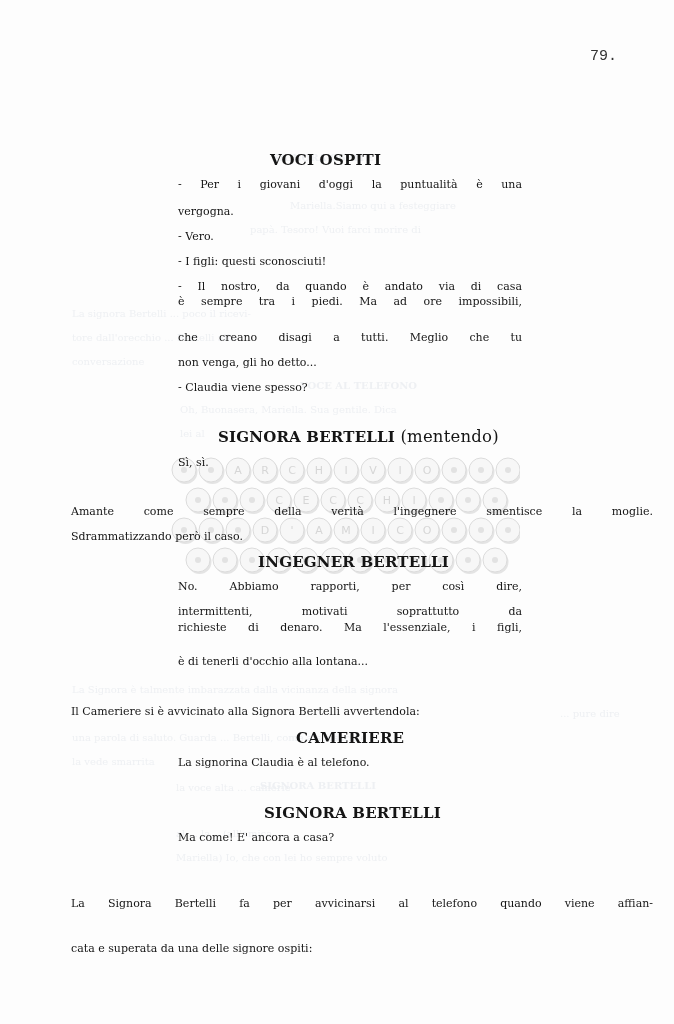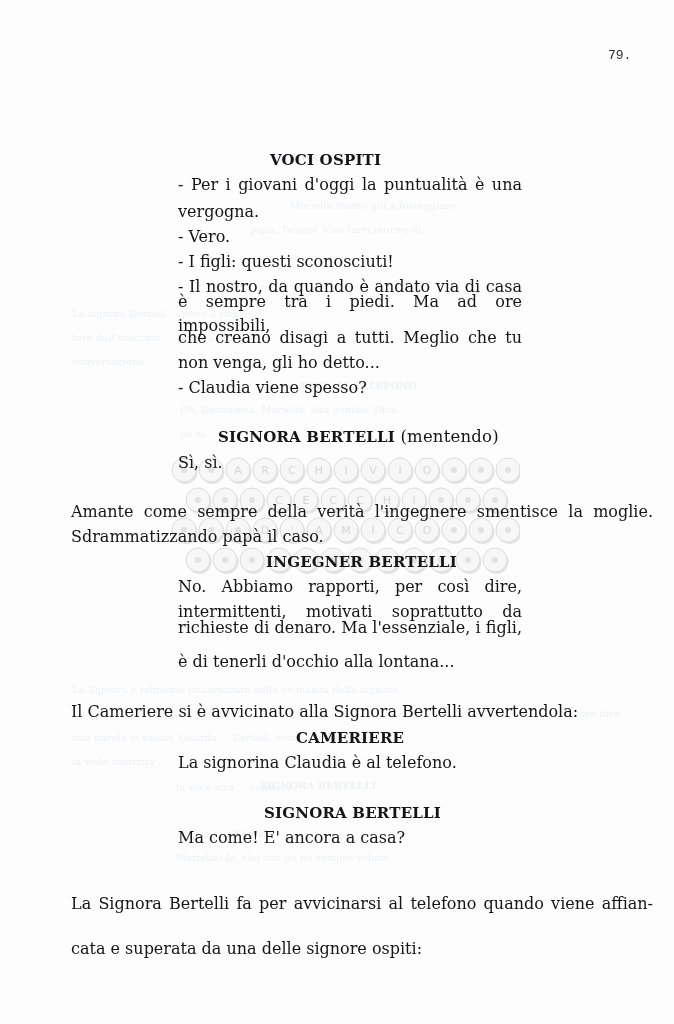--- a/index.html
+++ b/index.html
@@ -4,27 +4,27 @@
   <style>
     html, body { margin: 0; padding: 0; }
     body {
       width: 674px; height: 1024px; overflow: hidden;
       background: #fdfdfd;
       font-family: "DejaVu Serif", "Liberation Serif", serif;
       color: #151515;
       position: relative;
     }
     .page-number {
-      position: absolute; left: 608px; top: 48px;
+      position: absolute; left: 590px; top: 48px;
       font-family: "Liberation Mono", "DejaVu Sans Mono", monospace;
-      font-size: 13px; color: #333;
+      font-size: 15px; color: #333;
     }
     .line {
       position: absolute;
-      font-size: 16px;
+      font-size: 11px;
       line-height: 24px;
       white-space: nowrap;
     }
     .speech { left: 178px; width: 344px; }
     .justify { text-align: justify; text-align-last: justify; white-space: normal; }
     .direction { left: 71px; width: 582px; }
     .char-name {
       position: absolute; font-weight: bold; font-size: 15px; line-height: 24px;
       letter-spacing: 0.2px; white-space: nowrap;
     }
@@ -229,23 +229,23 @@
 <div class="line speech" style="top:351px;">non venga, gli ho detto...</div>
 <div class="line speech" style="top:376px;">- Claudia viene spesso?</div>
 
 <div class="char-name" style="left:218px;top:425px;">
   <span>SIGNORA BERTELLI</span>
   <span class="paren">(mentendo)</span>
 </div>
 <div class="line speech" style="top:451px;">Sì, sì.</div>
 
 <div class="line direction justify" style="top:500px;">Amante come sempre della verità l'ingegnere smentisce la moglie.</div>
-<div class="line direction" style="top:525px;">Sdrammatizzando papà il caso.</div>
-
-<div class="char-name" style="left:266px;top:550px;">INGEGNER BERTELLI</div>
+<div class="line direction" style="top:525px;">Sdrammatizzando però il caso.</div>
+
+<div class="char-name" style="left:258px;top:550px;">INGEGNER BERTELLI</div>
 <div class="line speech justify" style="top:575px;">No. Abbiamo rapporti, per così dire,</div>
 <div class="line speech justify" style="top:600px;">intermittenti, motivati soprattutto da</div>
 <div class="line speech justify" style="top:616px;">richieste di denaro. Ma l'essenziale, i figli,</div>
 <div class="line speech" style="top:650px;">è di tenerli d'occhio alla lontana...</div>
 
 <div class="line direction" style="top:700px;">Il Cameriere si è avvicinato alla Signora Bertelli avvertendola:</div>
 
 <div class="char-name" style="left:296px;top:726px;">CAMERIERE</div>
 <div class="line speech" style="top:751px;">La signorina Claudia è al telefono.</div>
 

